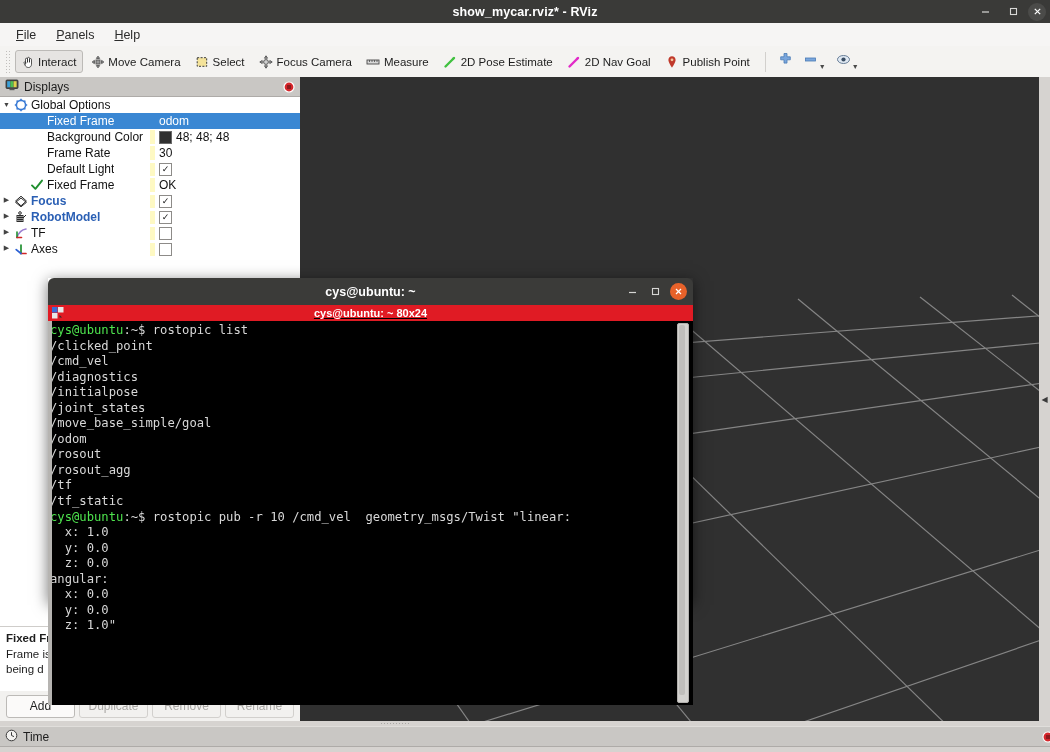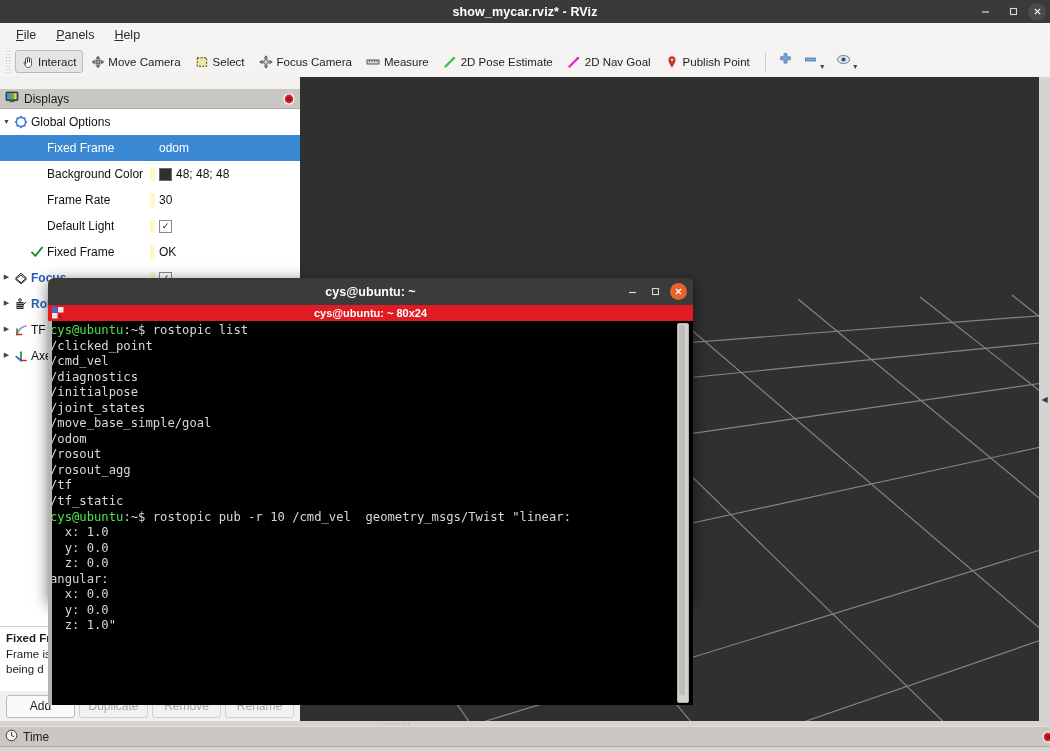--- a/index.html
+++ b/index.html
@@ -73,27 +73,27 @@
   .main { position:absolute; left:0; top:77px; width:1050px; height:644px; background:#d6d3d0;}
 
   
   .dock {
     position:absolute; left:0; top:0; width:300px; height:644px;
     background:#f2f1ef; border-right:1px solid #b6b3b0;
     display:flex; flex-direction:column;
   }
   .dock-header {
     height:19px; background:#c9c7c4; display:flex; align-items:center;
-    padding:0 4px 0 5px; gap:5px; border-bottom:1px solid #aeaba8;margin-top:12px;
+    padding:0 4px 0 5px; gap:5px; border-bottom:1px solid #aeaba8;
   }
   .dock-header .dh-title { font-size:12px; color:#1d1d1d; flex:1; }
   .dock-close { width:15px; height:15px; display:flex; align-items:center; justify-content:center;}
 
   .tree { flex:1 1 auto; background:#ffffff; overflow:hidden; position:relative;}
-  .trow { display:flex; align-items:center; height:26px; font-size:12px; color:#111; position:relative;}
+  .trow { display:flex; align-items:center; height:16px; font-size:12px; color:#111; position:relative;}
   .trow.sel { background:#3a87d3; color:#ffffff; }
   .tleft { display:flex; align-items:center; width:150px; flex:0 0 150px; overflow:hidden; white-space:nowrap;}
   .tright { flex:1; display:flex; align-items:center; gap:4px; padding-left:4px; overflow:hidden; white-space:nowrap; border-left:5px solid #fef9c3;}
   .trow.sel .tright { border-left-color:#3a87d3; }
   .twisty { width:13px; flex:0 0 13px; display:flex; align-items:center; justify-content:center; font-size:7px; color:#444;}
   .tindent { flex:0 0 auto; }
   .ticon { width:16px; flex:0 0 16px; display:flex; align-items:center; justify-content:center;}
   .tlabel { padding-left:2px; overflow:hidden; text-overflow:ellipsis;}
   .tlabel.blue { color:#2a5fb4; font-weight:bold; }
   .trow.sel .tlabel { color:#fff; }
@@ -149,21 +149,21 @@
   }
   .term-title {
     height:27px; background:#3b3b39; display:flex; align-items:center; justify-content:center;
     position:relative; border-top-left-radius:6px; border-top-right-radius:6px;
   }
   .term-title-text { color:#ffffff; font-size:12.5px; font-weight:bold; }
   .term-wbtns { position:absolute; right:6px; top:0; height:27px; display:flex; align-items:center; gap:6px;}
   .term-wbtn { width:17px; height:17px; display:flex; align-items:center; justify-content:center; color:#d6d6d4; font-size:10px;}
   .term-wbtn.close { background:#e8622a; border-radius:50%; color:#fff;}
   .term-tabbar {
-    height:16px; background:#e01b24; display:flex; align-items:center; position:relative;
+    height:16px; background:#e01b24; display:flex; align-items:center; position:relative;text-decoration:underline;
   }
   .tab-icon { position:absolute; left:3px; top:1px; width:14px; height:14px; }
   .term-tab-text { flex:1; text-align:center; color:#ffffff; font-size:11px; font-weight:bold;}
   .term-body {
     height:384px; background:#000000; position:relative; overflow:hidden;
     font-family:"DejaVu Sans Mono", monospace;
   }
   .term-lines {
     padding:2px 0 0 2px; font-size:12.2px; line-height:15.55px; color:#d8d8d8;
     white-space:pre;

